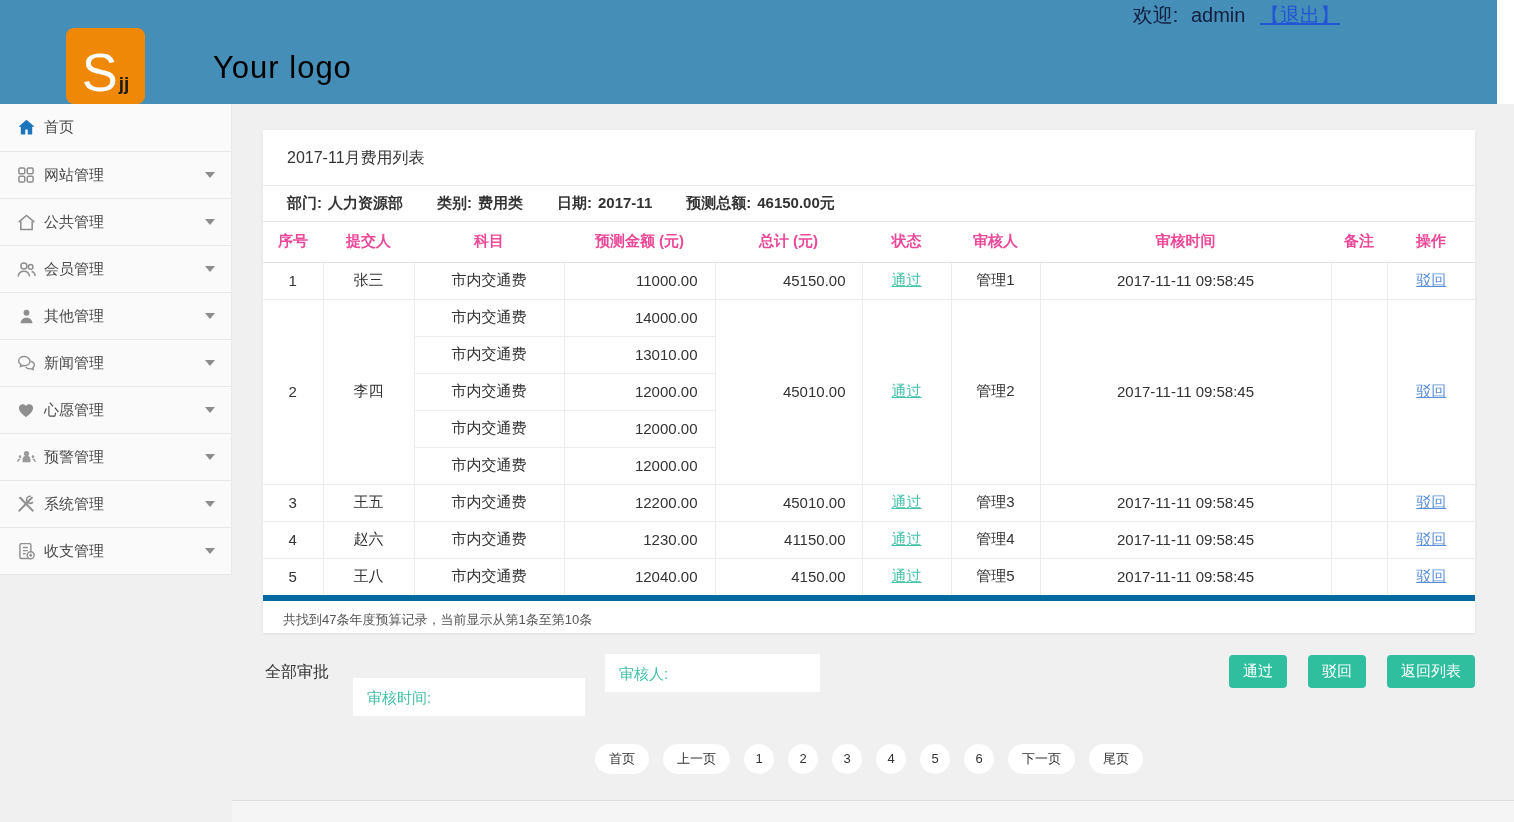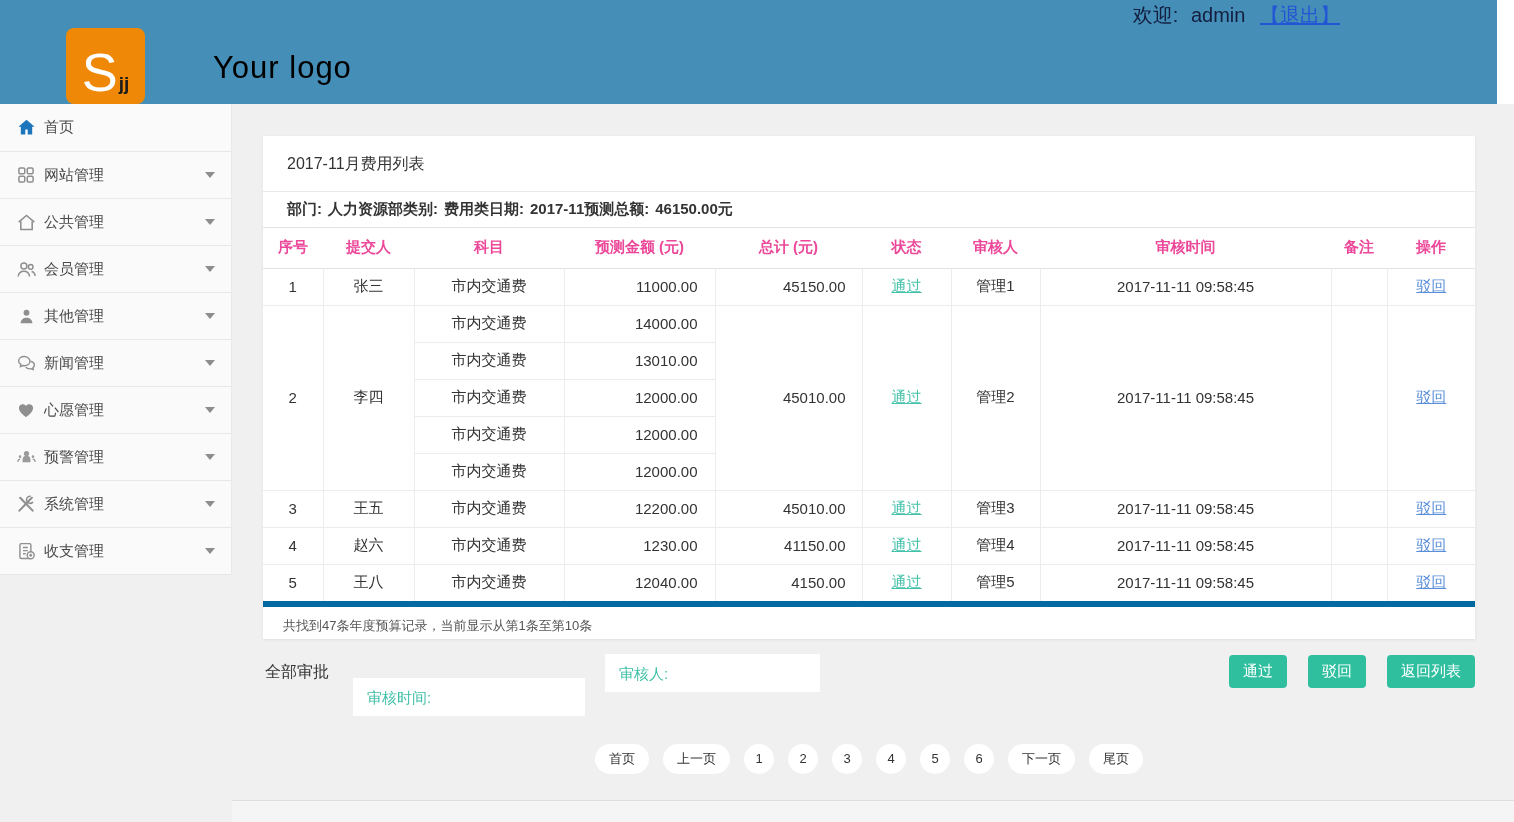--- a/index.html
+++ b/index.html
@@ -35,26 +35,26 @@
   .side-item:first-child { height:48px; }
   .side-item .icon { width:22px; height:22px; display:flex; align-items:center; justify-content:center; margin-right:7px; flex:0 0 22px; }
   .side-item .label { font-size:15px; color:#4a4a4a; }
   .caret {
     margin-left:auto; width:0; height:0;
     border-left:5px solid transparent; border-right:5px solid transparent; border-top:6px solid #8d8d8d;
   }
 
   
   .card {
-    position:absolute; left:263px; top:136px; width:1212px; background:#fff;
+    position:absolute; left:263px; top:130px; width:1212px; background:#fff;
     box-shadow:0 1px 3px rgba(0,0,0,0.07);
   }
   .card-title { height:56px; line-height:56px; padding-left:24px; font-size:16px; color:#333; border-bottom:1px solid #eaeaea; }
   .card-meta {
-    height:36px; display:flex; align-items:center; padding-left:24px; 
+    height:36px; display:flex; align-items:center; padding-left:24px; gap:34px;
     border-bottom:1px solid #e3e3e3; font-weight:bold; font-size:15px; color:#333;
   }
   .meta-item .mv { margin-left:6px; }
 
   table.expense-table { width:100%; border-collapse:collapse; table-layout:fixed; border:hidden; }
   .expense-table th {
     height:40px; font-size:15px; font-weight:bold; color:#ec4899; text-align:center;
     border:hidden; border-bottom:1px solid #e3e3e3; background:#fff;
   }
   .expense-table td {

